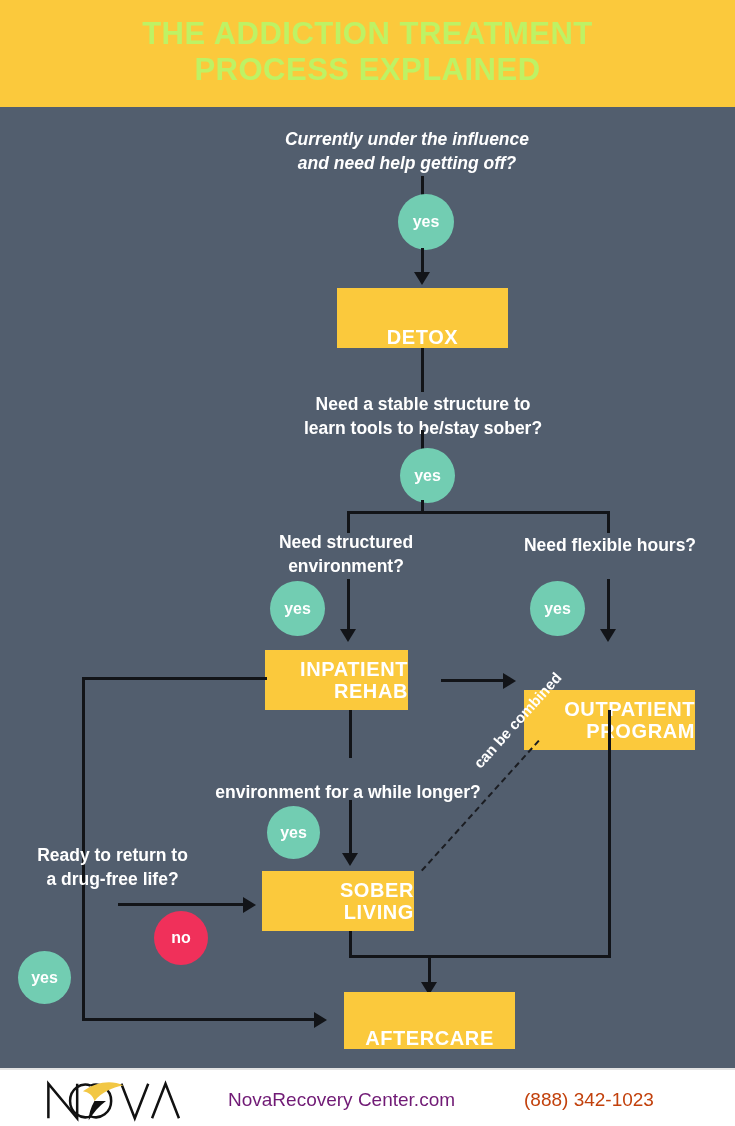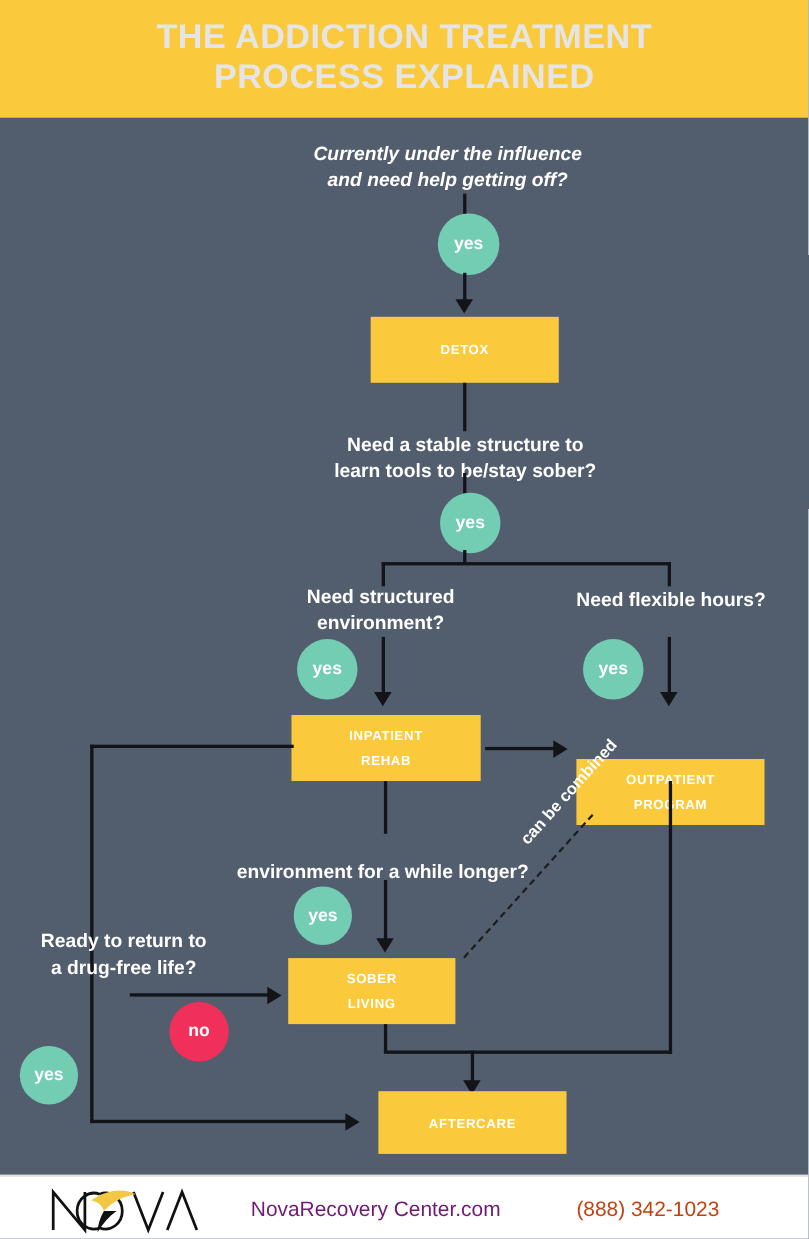--- a/index.html
+++ b/index.html
@@ -24,21 +24,21 @@
     left: 0; top: 0;
     width: 735px;
     height: 107px;
     background: #FBC93C;
   }
   #header-title {
     position: absolute;
     left: 0; top: 16px;
     width: 735px;
     text-align: center;
-    color: #e5e5e5;
+    color: #bef264;
     font-size: 31px;
     font-weight: bold;
     line-height: 36px;
     letter-spacing: 0.5px;
   }
   #header-title .l2 { display: block; }
 
   
   #note-box {
     position: absolute;
@@ -52,25 +52,25 @@
     font-size: 11.5px;
     line-height: 15.5px;
     text-align: center;
   }
 
   
   .flow-box {
     position: absolute;
     background: #FBC93C;
     color: #FFFFFF;
-    font-size: 12px;
+    font-size: 20px;
     font-weight: bold;
     letter-spacing: 0.6px;
     display: flex;
-    align-items: center;
+    align-items: flex-end;
     justify-content: center;
     text-align: center;
     line-height: 22px;
     box-sizing: border-box;
   }
 
   
   .circle {
     position: absolute;
     border-radius: 50%;
@@ -226,21 +226,21 @@
 
   <div class="question" style="left:505px; top:533px; width:210px;">
     <span>Need flexible hours?</span>
   </div>
   <div class="circle yes" style="left:530px; top:581px; width:55px; height:55px;">
     <span>yes</span>
   </div>
   <div class="vline" style="left:607px; top:579px; height:54px;"></div>
   <div class="arrow-down" style="left:600px; top:629px;"></div>
 
-  <div class="flow-box" style="left:265px; top:650px; width:172px; height:60px; flex-direction:column;">
+  <div class="flow-box" style="left:265px; top:650px; width:143px; height:60px; flex-direction:column;">
     <span>INPATIENT</span>
     <span>REHAB</span>
   </div>
 
   <div class="flow-box" style="left:524px; top:650px; width:171px; height:60px; flex-direction:column;margin-top:40px;">
     <span>OUTPATIENT</span>
     <span>PROGRAM</span>
   </div>
 
   <div class="hline" style="left:441px; top:679px; width:64px;"></div>

